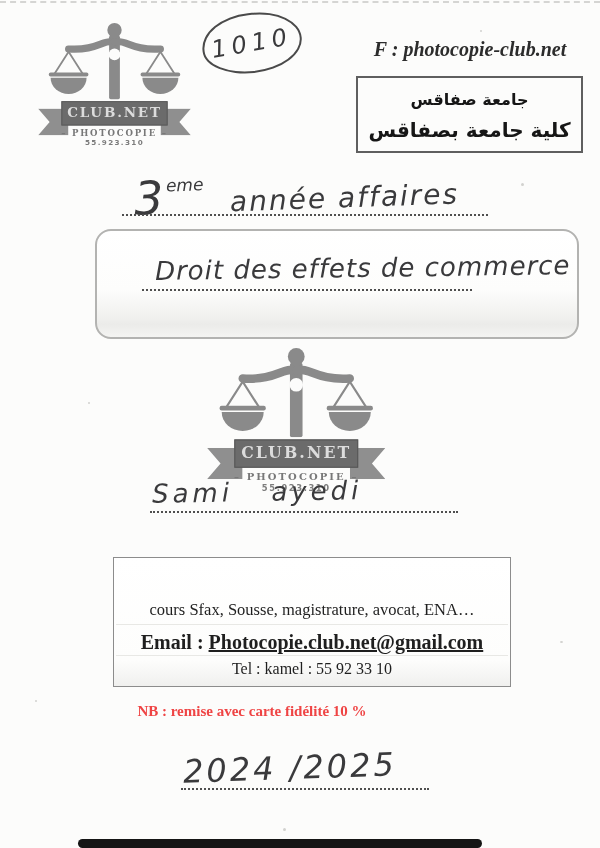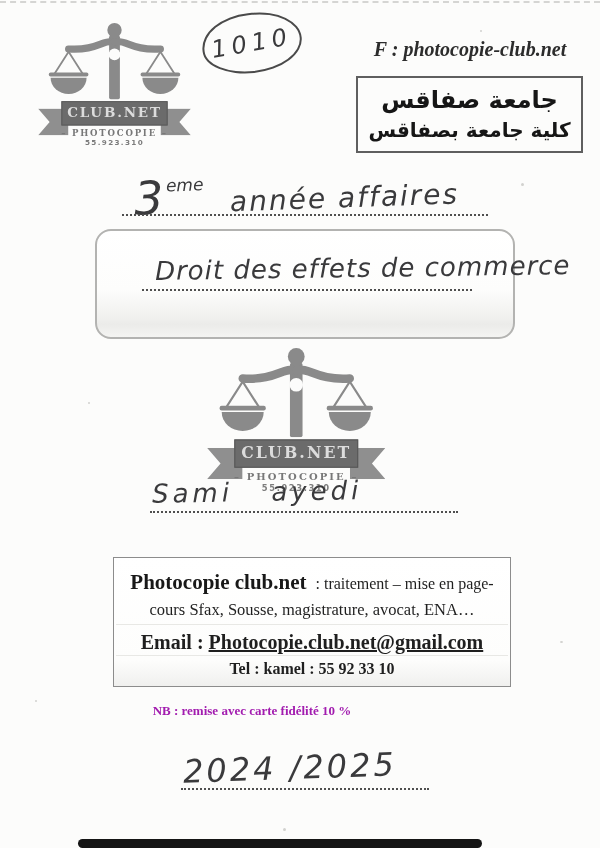--- a/index.html
+++ b/index.html
@@ -35,51 +35,51 @@
   .circle-number .num{font:italic 24px "DejaVu Sans",sans-serif;color:#3a3a3c;
       letter-spacing:5px;transform:rotate(-4deg);}
 
   .fb-line{position:absolute;left:355px;top:38px;width:230px;text-align:center;
       font:italic 600 20px "Liberation Serif",serif;color:#2c2c2c;}
 
   .arabic-box{position:absolute;left:356px;top:76px;width:227px;height:77px;
       border:2px solid #5f5f5f;box-sizing:border-box;display:flex;flex-direction:column;
       justify-content:center;align-items:center;direction:rtl;
       font-family:"DejaVu Sans",sans-serif;font-weight:bold;color:#161616;}
-  .arabic-box .l1{font-size:24px;line-height:30px;}
+  .arabic-box .l1{font-size:16px;line-height:30px;}
   .arabic-box .l2{font-size:20px;line-height:30px;}
 
   .level-line{left:134px;top:170px;transform:rotate(-2deg);display:flex;align-items:baseline;}
   .level-line .n3{font-size:46px;line-height:1;}
   .level-line .sup{font-size:17px;position:relative;top:-22px;margin-left:3px;}
   .level-line .rest{font-size:28px;letter-spacing:2px;margin-left:26px;}
 
-  .subject-box{position:absolute;left:95px;top:229px;width:420px;height:110px;
+  .subject-box{position:absolute;left:95px;top:229px;width:484px;height:110px;
       border:2px solid #b3b3b1;border-radius:16px;box-sizing:border-box;
       background:linear-gradient(180deg,#ffffff 0%,#fdfdfc 55%,#f0f0ee 82%,#ebebe9 88%,#f4f4f2 100%);}
   .subject-text{left:58px;top:22px;font-size:26px;letter-spacing:1px;transform:rotate(-.8deg);}
   .subject-dots{left:45px;top:58px;width:330px;}
 
   .teacher-text{left:152px;top:477px;font-size:26px;letter-spacing:4px;word-spacing:26px;
       transform:rotate(-1deg);}
 
   .info-box{position:absolute;left:113px;top:557px;width:398px;height:130px;
       border:1.5px solid #8c8c8c;box-sizing:border-box;text-align:center;
       background:linear-gradient(180deg,#ffffff 0%,#fdfdfc 80%,#f0f0ee 100%);}
   .info-box .sep{position:absolute;left:2px;width:392px;height:1px;background:#e8e8e5;}
   .info-row1{position:absolute;top:12px;left:0;width:100%;}
   .info-row1 .brand{font-weight:bold;font-size:21px;color:#181818;}
   .info-row1 .tagline{font-size:16px;margin-left:9px;}
   .info-row2{position:absolute;top:42px;left:0;width:100%;font-size:16.5px;}
   .info-row3{position:absolute;top:73px;left:0;width:100%;font-weight:bold;font-size:20px;}
   .info-row3 .email{text-decoration:underline;}
-  .info-row4{position:absolute;top:102px;left:0;width:100%;font-weight:bold;font-size:16px;}
+  .info-row4{position:absolute;top:102px;left:0;width:100%;font-weight:normal;font-size:16px;}
 
   .nb-line{position:absolute;left:0;top:703px;width:504px;text-align:center;
-      font-weight:bold;font-size:13px;color:#a21caf;}
+      font-weight:bold;font-size:15px;color:#ef4444;}
 
   .year-text{left:183px;top:749px;font-size:32px;letter-spacing:3px;transform:rotate(-2deg);}
 
   .bottom-band{position:absolute;left:78px;top:839px;width:404px;height:9px;
       background:#151515;border-radius:5px;}
 </style>
 </head>
 <body>
 
 <div class="page">
@@ -158,23 +158,20 @@
       <div class="plate">CLUB.NET</div>
       <div class="photocopie">– PHOTOCOPIE –</div>
       <div class="phone">55.923.310</div>
     </div>
   </div>
 
   <div class="hw teacher-text">Sami ayedi</div>
   <div class="dots" style="left:150px;top:511px;width:308px;"></div>
 
   <div class="info-box">
-    <div class="info-row1">
-      <span class="brand">Photocopie club.net</span><span class="tagline">: traitement – mise en page-</span>
-    </div>
     <div class="info-row2">cours Sfax, Sousse, magistrature, avocat, ENA…</div>
     <div class="sep" style="top:66px;"></div>
     <div class="info-row3">
       <span>Email :</span>
       <span class="email">Photocopie.club.net@gmail.com</span>
     </div>
     <div class="sep" style="top:97px;"></div>
     <div class="info-row4">Tel : kamel : 55 92 33 10</div>
   </div>
 

